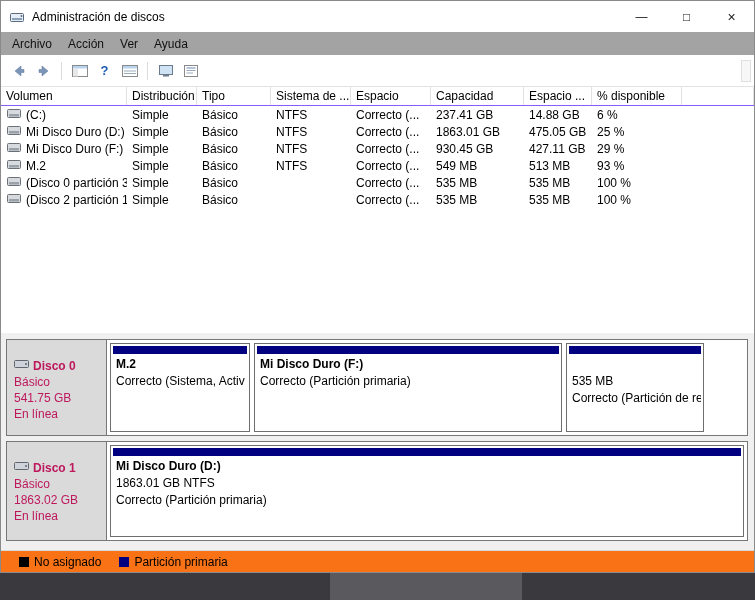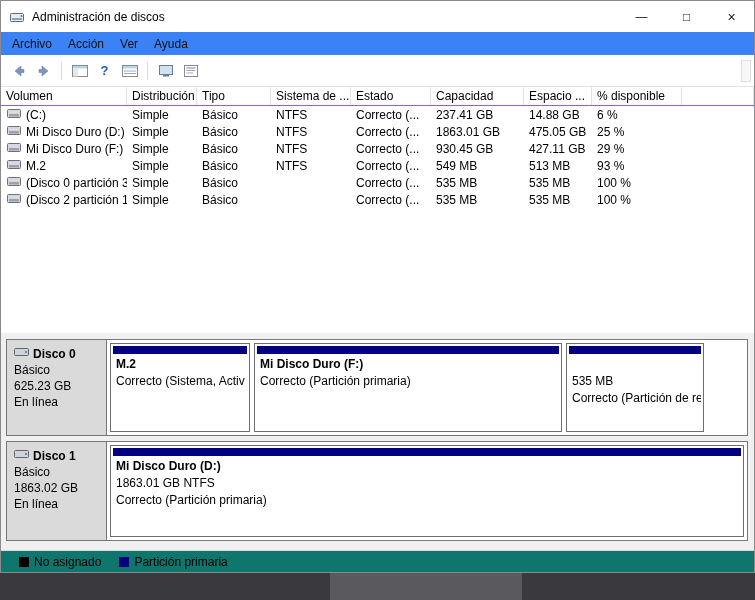--- a/index.html
+++ b/index.html
@@ -11,21 +11,21 @@
   
   .titlebar { height:31px; flex:0 0 auto; display:flex; align-items:center; padding-left:8px; background:#fff; }
   .app-icon { margin-right:7px; display:flex; }
   .title { font-size:12px; color:#000; }
   .win-controls { margin-left:auto; display:flex; height:100%; }
   .win-btn { width:45px; height:100%; border:none; background:transparent; font-family:inherit;
              font-size:12px; color:#1a1a1a; display:flex; align-items:center; justify-content:center; cursor:default; }
   .win-btn.close { font-size:14px; }
 
   
-  .menubar { height:23px; flex:0 0 auto; display:flex; align-items:center; padding-left:3px; font-size:12px; background:#3b82f6; }
+  .menubar { height:23px; flex:0 0 auto; display:flex; align-items:center; padding-left:3px; font-size:12px; background:#a3a3a3; }
   .menu-item { padding:3px 8px; color:#111; }
 
   
   .toolbar { height:32px; flex:0 0 auto; display:flex; align-items:center; padding-left:5px;
              border-bottom:1px solid #e3e3e3; background:#fff; }
   .tb-btn { width:25px; height:24px; display:flex; align-items:center; justify-content:center;
             border:none; background:transparent; padding:0; }
   .tb-sep { width:1px; height:18px; background:#dcdcdc; margin:0 5px; }
   .tb-help { font-size:13px; font-weight:bold; color:#1f5bb5; }
   .tb-end-box { margin-left:auto; margin-right:3px; width:10px; height:22px; background:#f7f7f7; border:1px solid #e0e0e0; }
@@ -37,33 +37,33 @@
   .lv-header { height:19px; color:#3f3f3f; border-bottom:1px solid #8b5cf6; }
   .lv-header .cell { border-right:1px solid #e2e2e2; height:100%; display:flex; align-items:center; }
   .cell { padding:0 5px; white-space:nowrap; overflow:hidden; color:#000; }
   .cell.vol { display:flex; align-items:center; gap:5px; padding-left:6px; }
 
   
   .splitter { height:4px; flex:0 0 auto; background:#f0f0f0; }
   .graphpane { flex:1 1 auto; background:#f0f0f0; padding:2px 6px 0 5px; overflow:hidden; }
   .disk-row { display:flex; border:1px solid #777; background:#fff; height:97px; margin-bottom:5px; }
   .disk-row.second { height:100px; margin-bottom:8px; }
-  .disk-head { flex:0 0 100px; background:#dadada; border-right:1px solid #777; padding:6px 7px;
-               font-size:12px; line-height:16px; color:#000000; }
+  .disk-head { flex:0 0 100px; background:#dadada; border-right:1px solid #777; padding:18px 7px;
+               font-size:12px; line-height:16px; color:#be185d; }
   .disk-name-line { display:flex; align-items:center; gap:4px; font-weight:bold; }
   .partitions { flex:1 1 auto; display:flex; padding:3px; gap:4px; overflow:hidden; }
   .part { border:1px solid #6e6e6e; background:#fff; padding:2px; font-size:12px; line-height:17px; flex:0 0 auto; overflow:hidden; }
   .part.fill { flex:1 1 auto; }
   .p0 { width:140px; } .p1 { width:308px; } .p2 { width:138px; }
   .part-bar { height:8px; margin-bottom:2px; }
   .part-title { font-weight:bold; padding-left:3px; white-space:nowrap; overflow:hidden; height:17px; }
   .part-line { padding-left:3px; white-space:nowrap; overflow:hidden; height:17px; }
 
   
-  .legendbar { height:22px; flex:0 0 auto; background:#0f766e; border-top:1px solid #d9d9d9;
+  .legendbar { height:22px; flex:0 0 auto; background:#f97316; border-top:1px solid #d9d9d9;
                display:flex; align-items:center; padding-left:18px; gap:18px; font-size:12px; color:#000; }
   .legend-item { display:flex; align-items:center; gap:5px; }
   .swatch { width:10px; height:10px; display:inline-block; }
 
   
   .taskbar { position:absolute; left:0; top:573px; width:755px; height:27px; background:#3a3a3e; }
   .taskbar-button { position:absolute; left:330px; top:0; width:192px; height:27px; background:#5a5a5e; }
 </style>
 </head>
 <body>
@@ -141,21 +141,21 @@
       </button>
       <span class="tb-end-box"></span>
     </div>
 
     <div class="listpane">
       <div class="lv-row lv-header">
         <div class="cell">Volumen</div>
         <div class="cell">Distribución</div>
         <div class="cell">Tipo</div>
         <div class="cell">Sistema de ...</div>
-        <div class="cell">Estado</div>
+        <div class="cell">Espacio</div>
         <div class="cell">Capacidad</div>
         <div class="cell">Espacio ...</div>
         <div class="cell">% disponible</div>
         <div class="cell"></div>
       </div>
 
       <div class="lv-row">
         <div class="cell vol">
             <span><svg width="14" height="11" viewBox="0 0 14 11">
                 <rect x="0.5" y="1.5" width="13" height="8" rx="1" fill="#d7dbe0" stroke="#6b7076"></rect>
@@ -271,21 +271,21 @@
       <div class="disk-row">
         <div class="disk-head">
           <div class="disk-name-line">
             <span><svg width="15" height="12" viewBox="0 0 15 12">
                   <rect x="0.5" y="2.5" width="14" height="7" rx="1" fill="#cfd4da" stroke="#5f666d"></rect>
                   <circle cx="12" cy="6" r="1" fill="#5f666d"></circle>
                 </svg></span>
             <span>Disco 0</span>
           </div>
           <div>Básico</div>
-          <div>625.23 GB</div>
+          <div>541.75 GB</div>
           <div>En línea</div>
         </div>
         <div class="partitions">
           <div class="part p0">
             <div class="part-bar" style="background: rgb(0, 0, 128);"></div>
             <div class="part-title">M.2</div>
             <div class="part-line">Correcto (Sistema, Activ</div>
           </div>
           <div class="part p1">
             <div class="part-bar" style="background: rgb(0, 0, 128);"></div>

